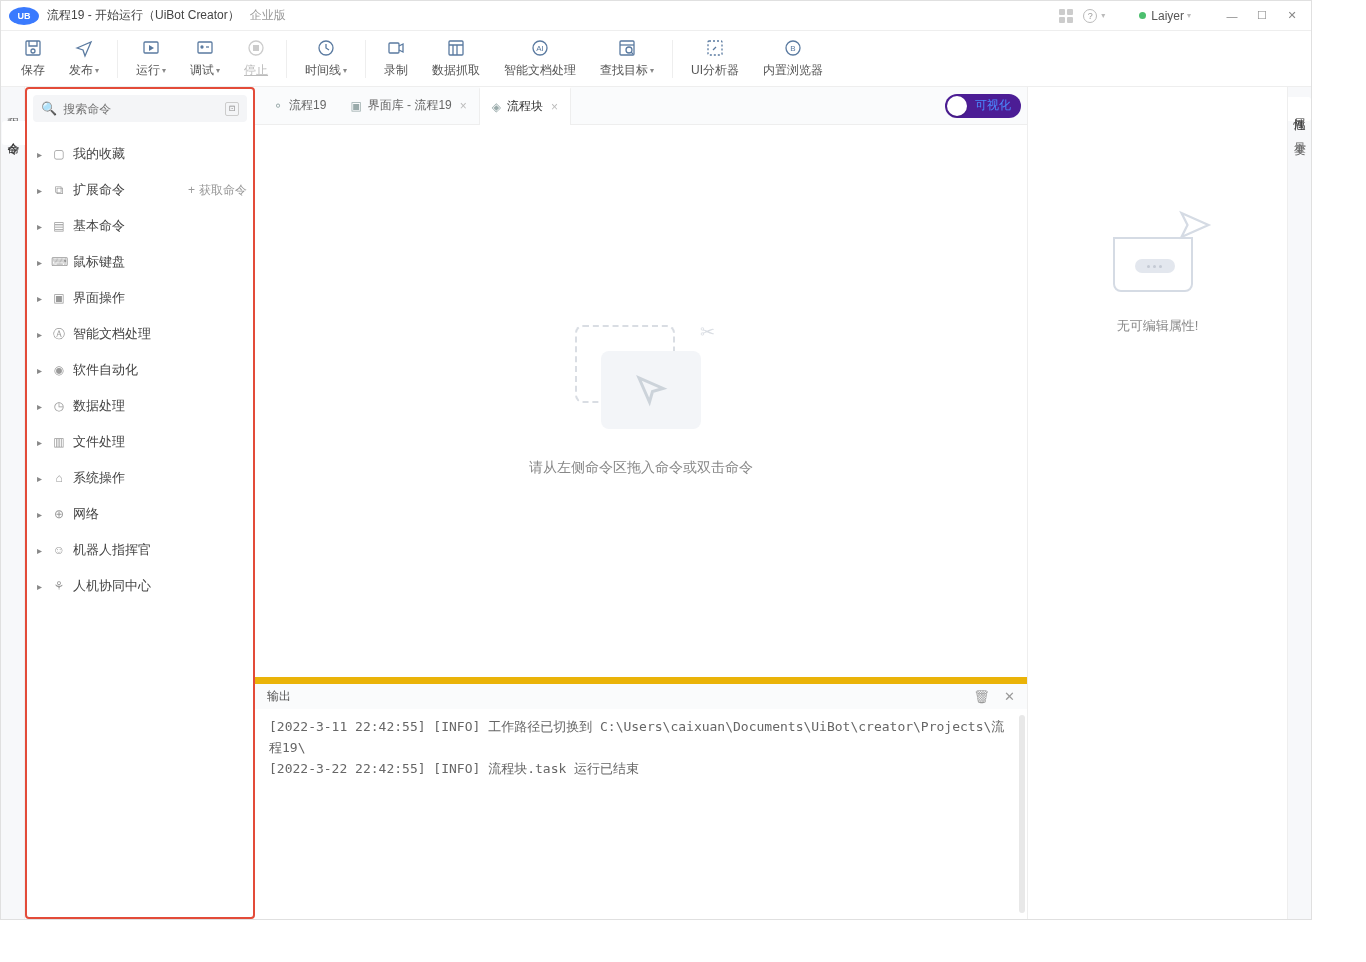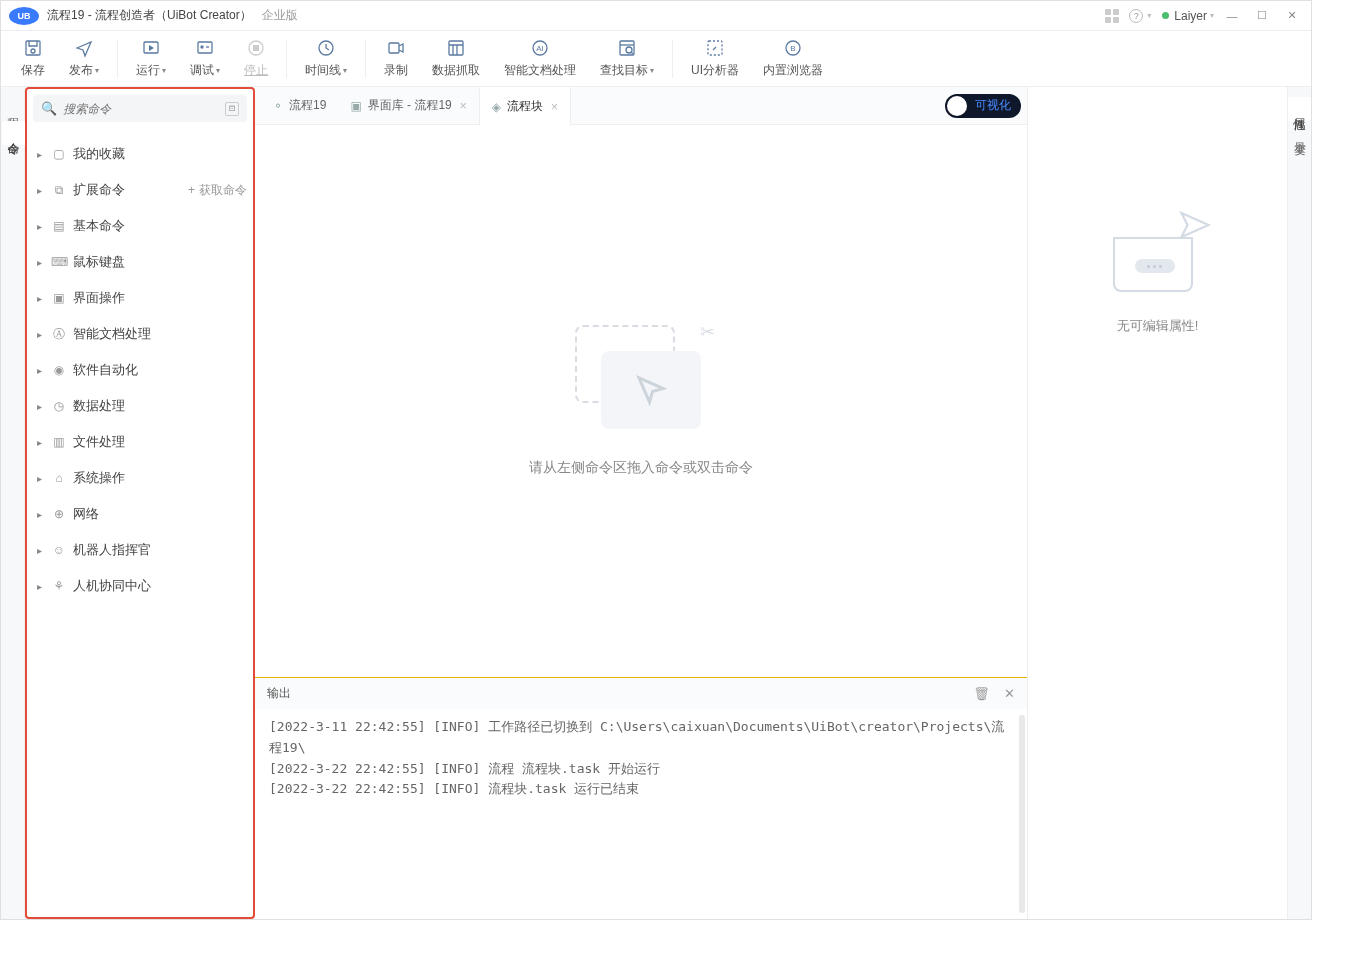--- a/index.html
+++ b/index.html
@@ -5,21 +5,21 @@
 * { margin: 0; padding: 0; box-sizing: border-box; }
 body { font-family: "Microsoft YaHei", Arial, sans-serif; font-size: 13px; color: #333; background: #fff; width: 1312px; height: 920px; display:flex; flex-direction:column; border:1px solid #e0e0e0;}
 
 .titlebar { height: 30px; display:flex; align-items:center; padding:0 4px; border-bottom: 1px solid #eee; }
 .titlebar .app-icon { width:30px; height:18px; border-radius:50%; background:#3a7afe; color:#fff; font-size:9px; display:flex; align-items:center; justify-content:center; margin:0 8px 0 4px; font-weight:bold;}
 .titlebar .title-text { font-size:12px; color:#444; }
 .titlebar .edition { font-size:12px; color:#999; margin-left:10px; }
 .titlebar .spacer { flex:1; }
 .titlebar .ctl { width:30px; height:28px; display:flex; align-items:center; justify-content:center; color:#888; font-size:11px;}
 .titlebar .help-icon { width:14px; height:14px; border-radius:50%; border:1px solid #bbb; display:flex; align-items:center; justify-content:center; font-size:9px; color:#999; margin-right:4px;}
-.titlebar .user-box { display:flex; align-items:center; font-size:12px; color:#555; margin:0 3px;}
+.titlebar .user-box { display:flex; align-items:center; font-size:12px; color:#555; margin:0 26px;}
 .titlebar .status-dot { width:7px; height:7px; border-radius:50%; background:#4cbf6e; margin-right:5px;}
 .titlebar .grid-icon { display:inline-grid; grid-template-columns:6px 6px; grid-template-rows:6px 6px; gap:2px; margin-right:10px;}
 .titlebar .grid-icon span{ background:#ccc; width:6px; height:6px; border-radius:1px;}
 
 
 .toolbar { height:56px; display:flex; align-items:center; border-bottom:1px solid #eee; padding:0 8px;}
 .toolbar .tbtn { display:flex; flex-direction:column; align-items:center; justify-content:center; padding:4px 12px; color:#555; min-width:48px;}
 .toolbar .tbtn.disabled { color:#bbb;text-decoration:underline; }
 .toolbar .tbtn .ic { height:22px; display:flex; align-items:flex-start; justify-content:center; color:#5a7aa0; font-size:16px;}
 .toolbar .tbtn.disabled .ic{color:#ccc;}
@@ -31,48 +31,48 @@
 .main { flex:1; display:flex; min-height:0;}
 .vtabs-left, .vtabs-right { width:24px; background:#f7f8fa; border-right:1px solid #eee; display:flex; flex-direction:column; align-items:center; padding-top:10px;}
 .vtabs-right { border-right:none; border-left:1px solid #eee;}
 .vtab { writing-mode: vertical-rl; padding:12px 3px; font-size:12px; color:#666;}
 .vtab.active { background:#fff; color:#333; border-radius:3px 0 0 3px; margin-left:1px;}
 .vtabs-right .vtab.active{ border-radius:0 3px 3px 0; margin-left:0; margin-right:1px;}
 
 
 .cmd-panel { width:230px; border-right:1px solid #eee; display:flex; flex-direction:column; padding:6px; border:2px solid #e34b39; border-radius:4px;}
 .search-box { background:#f4f5f7; border-radius:4px; display:flex; align-items:center; padding:6px 8px; color:#999;}
-.search-box input { flex:1; border:none; background:transparent; outline:none; font-size:12px; color:#666;font-style:italic;}
+.search-box input { flex:1; border:none; background:transparent; outline:none; font-size:12px; color:#666;}
 .search-box .collapse-icon { border:1px solid #ccc; width:14px; height:14px; display:flex; align-items:center; justify-content:center; font-size:8px; border-radius:2px; color:#888;}
 .tree { flex:1; overflow:auto; margin-top:14px; padding-left:4px;}
 .tree-item { display:flex; align-items:center; height:36px; font-size:13px; color:#444;}
 .tree-item .caret { width:12px; color:#888; font-size:10px; margin-right:2px;}
 .tree-item .ico { width:16px; color:#999; margin-right:6px; text-align:center; font-size:12px;}
 .tree-item .extra { margin-left:auto; font-size:12px; color:#999; display:flex; align-items:center;}
 
 
 .center { flex:1; display:flex; flex-direction:column; min-width:0;}
 .tabbar { height:38px; display:flex; align-items:center; border-bottom:1px solid #eee; padding:0 6px; background:#fafbfc;}
 .filetab { display:flex; align-items:center; padding:0 12px; height:38px; font-size:12px; color:#666;}
 .filetab .tico { margin-right:6px; color:#9aa; font-size:12px;}
 .filetab.active { background:#fff; border-top:2px solid transparent; color:#333; border-right:1px solid #eee; border-left:1px solid #eee;}
 .filetab .close { margin-left:8px; color:#bbb; font-size:12px;}
 .tabbar .spacer{flex:1;}
-.visual-toggle { display:flex; align-items:center; background:#0f172a; border-radius:14px; padding:2px; height:24px;}
+.visual-toggle { display:flex; align-items:center; background:#4c1d95; border-radius:14px; padding:2px; height:24px;}
 .visual-toggle .knob { width:20px; height:20px; border-radius:50%; background:#fff; box-shadow:0 1px 2px rgba(0,0,0,.2);}
 .visual-toggle .lbl { font-size:12px; color:#4a8bff; padding:0 8px;}
 
 .canvas { flex:1; display:flex; flex-direction:column; align-items:center; justify-content:center; color:#888;}
 .canvas-placeholder { margin-bottom:24px; width:140px; height:110px; position:relative;}
 .ph-back { position:absolute; left:4px; top:0; width:100px; height:78px; border:2px dashed #d9dde3; border-radius:8px;}
 .ph-front { position:absolute; left:30px; top:26px; width:100px; height:78px; background:#f3f5f8; border-radius:8px; display:flex; align-items:center; justify-content:center;}
 .ph-front svg{ color:#ccd3da;}
 .ph-scissors { position:absolute; right:-4px; top:-4px; color:#d9dde3; font-size:18px;}
 
-.output-hdr { height:32px; display:flex; align-items:center; border-top:1px solid #eab308; padding:0 12px; font-size:12px; color:#555; background:#fafbfc;}
+.output-hdr { height:32px; display:flex; align-items:center; border-top:7px solid #eab308; padding:0 12px; font-size:12px; color:#555; background:#fafbfc;}
 .output-hdr .hspacer{flex:1;}
 .output-hdr .hbtn { color:#999; margin-left:14px; font-size:13px;}
 .output-body { font-family: Consolas, monospace; font-size:13px; color:#666; padding:8px 14px; line-height:1.6; height:210px; overflow:auto; position:relative;}
 .output-body .vscroll { position:absolute; right:2px; top:6px; bottom:6px; width:6px; background:#e8e8e8; border-radius:3px;}
 
 
 .prop-panel { width:260px; border-left:1px solid #eee; display:flex; flex-direction:column; align-items:center; justify-content:flex-start; padding-top:120px;}
 .prop-illus { width:110px; height:90px; margin-bottom:20px; position:relative;}
 .prop-box { position:absolute; left:10px; top:30px; width:80px; height:55px; border:2px solid #d5dbe4; border-radius:0 0 8px 8px;}
 .prop-box .pill { position:absolute; left:20px; top:20px; width:40px; height:14px; border-radius:7px; background:#e3e7ee; display:flex; align-items:center; justify-content:center;}
@@ -82,21 +82,21 @@
 .prop-text { font-size:13px; color:#888;}
 
 svg{display:block;}
 </style>
 </head>
 <body>
 
 <div class="titlebar">
   <div class="app-icon">UB</div>
   <span class="title-text">
-    <span>流程19</span> - <span>流程创造者（UiBot Creator）</span>
+    <span>流程19</span> - <span>开始运行（UiBot Creator）</span>
   </span>
   <span class="edition">企业版</span>
   <span class="spacer"></span>
   <span class="grid-icon">
       <span></span>
       <span></span>
       <span></span>
       <span></span>
     </span>
   <span class="help-icon">?</span>
@@ -365,21 +365,20 @@
     </div>
 
     <div class="output-hdr">
       <span>输出</span>
       <span class="hspacer"></span>
       <span class="hbtn">🗑</span>
       <span class="hbtn">✕</span>
     </div>
     <div class="output-body" id="output-body">
       <div>[2022-3-11 22:42:55] [INFO] 工作路径已切换到 C:\Users\caixuan\Documents\UiBot\creator\Projects\流程19\</div>
-        <div>[2022-3-22 22:42:55] [INFO] 流程 流程块.task 开始运行</div>
         <div>[2022-3-22 22:42:55] [INFO] 流程块.task 运行已结束</div>
         <div class="vscroll"></div>
     </div>
   </div>
 
   <div class="prop-panel">
     <div class="prop-illus">
       <span class="prop-paper">
           <svg width="36" height="36" viewBox="0 0 24 24" fill="none" stroke="currentColor" stroke-width="1.5">
             <path d="M3 20l18-8L3 4l4 8-4 8z"></path>

